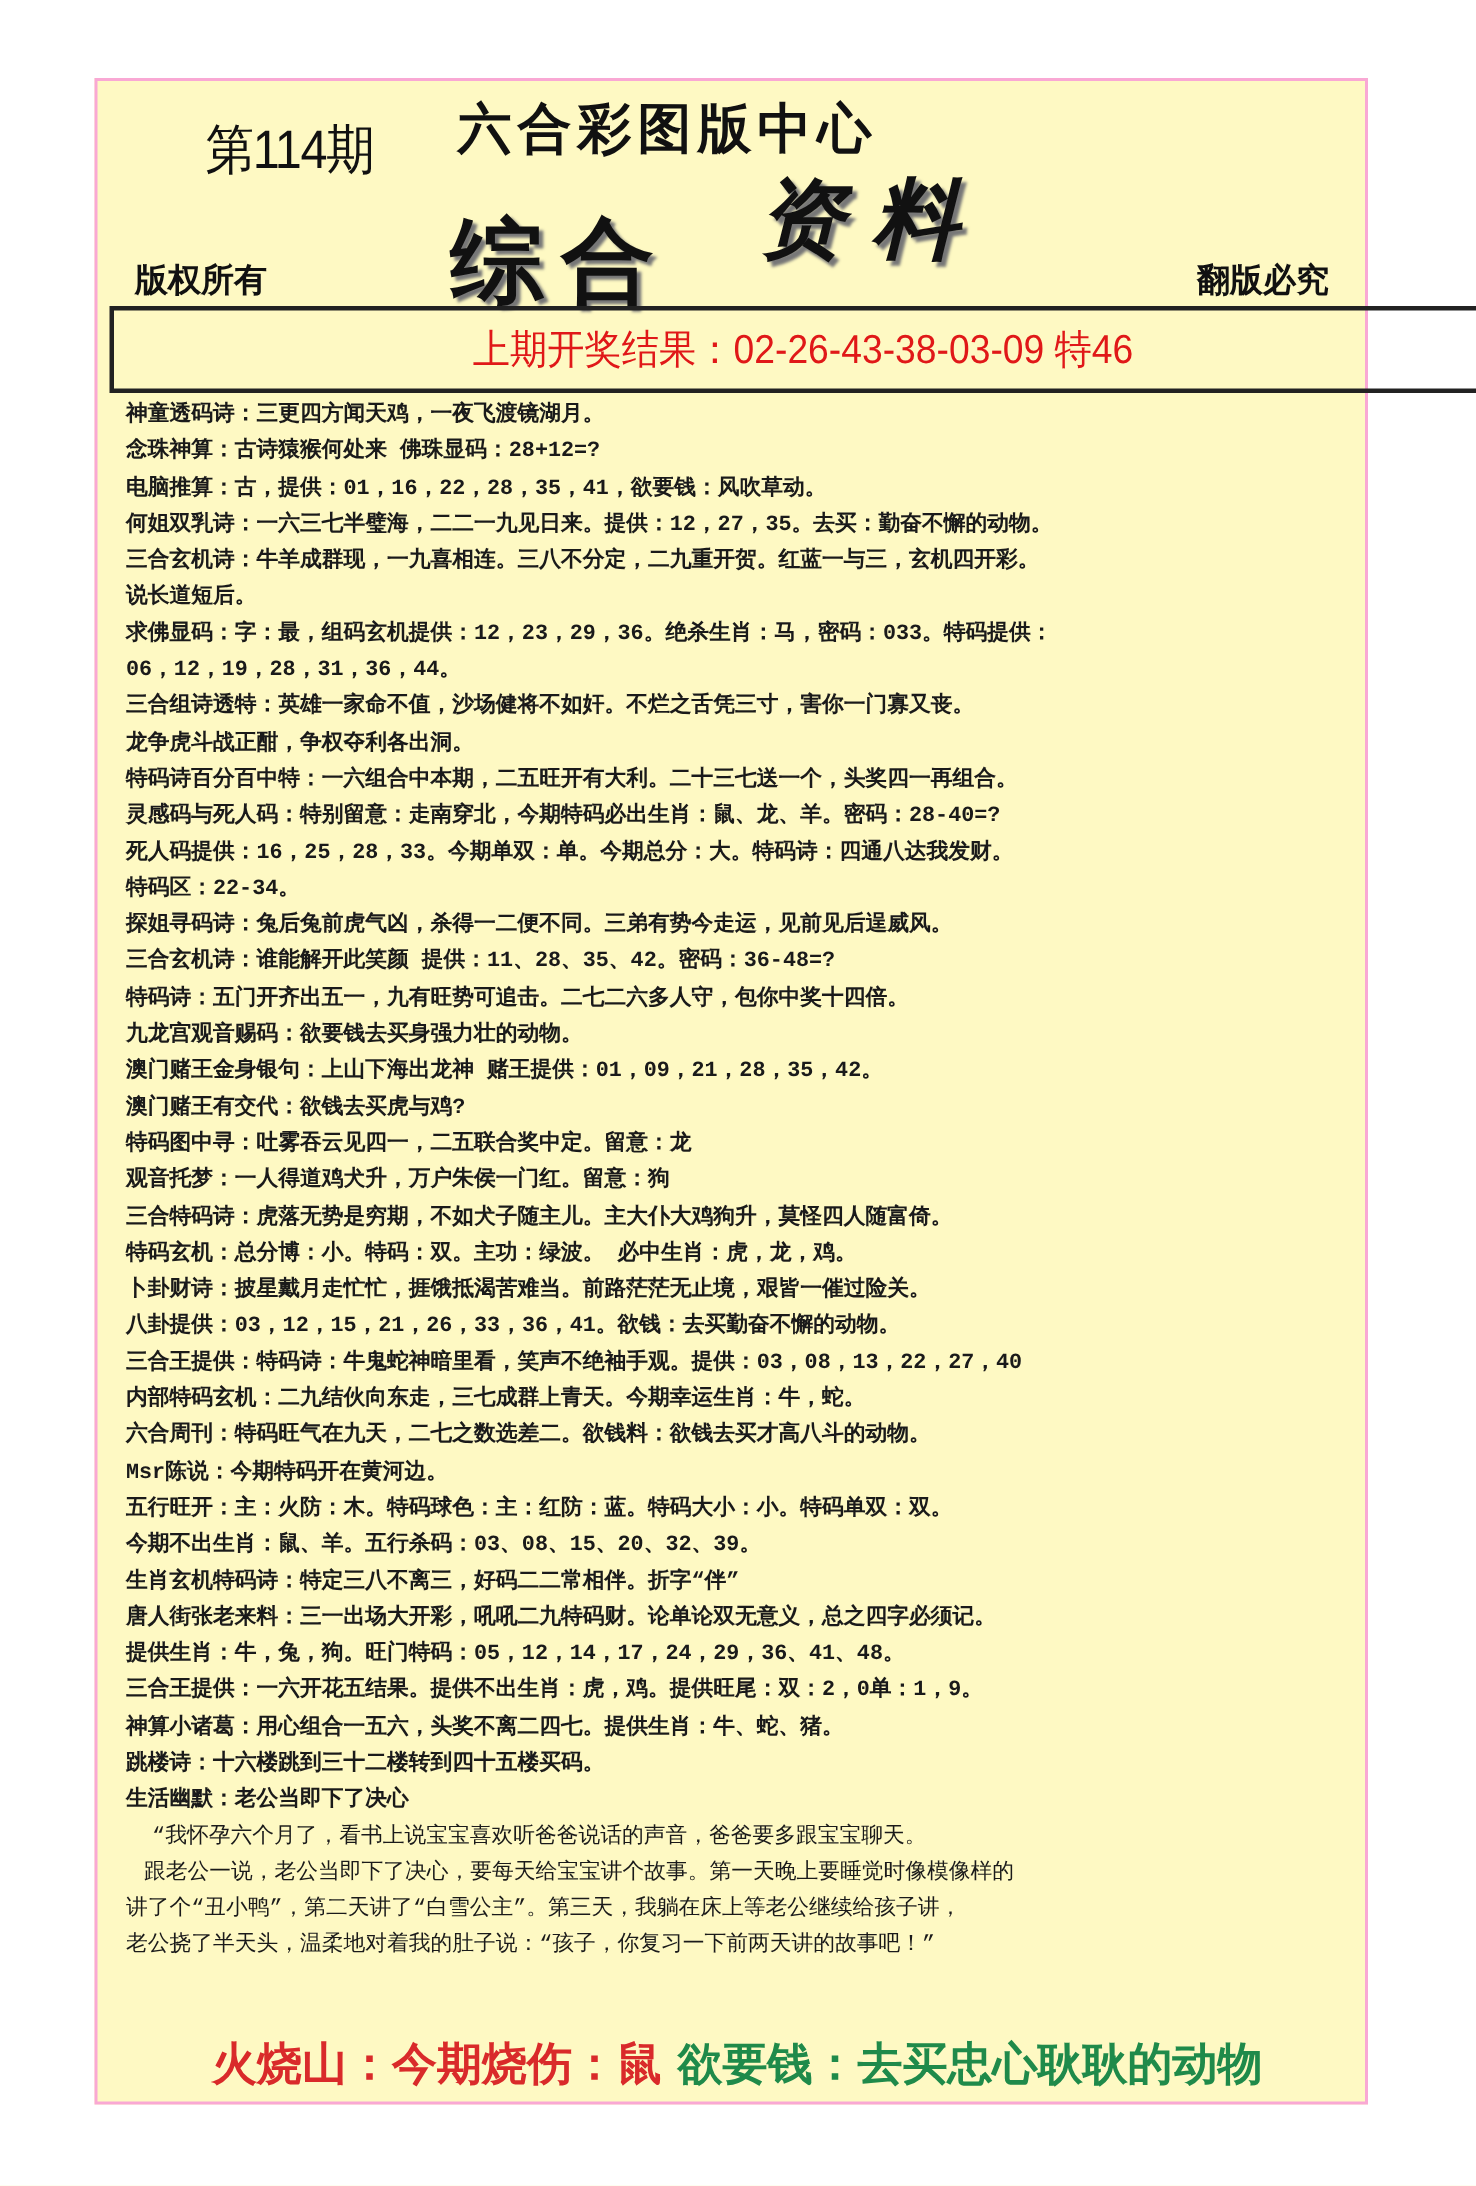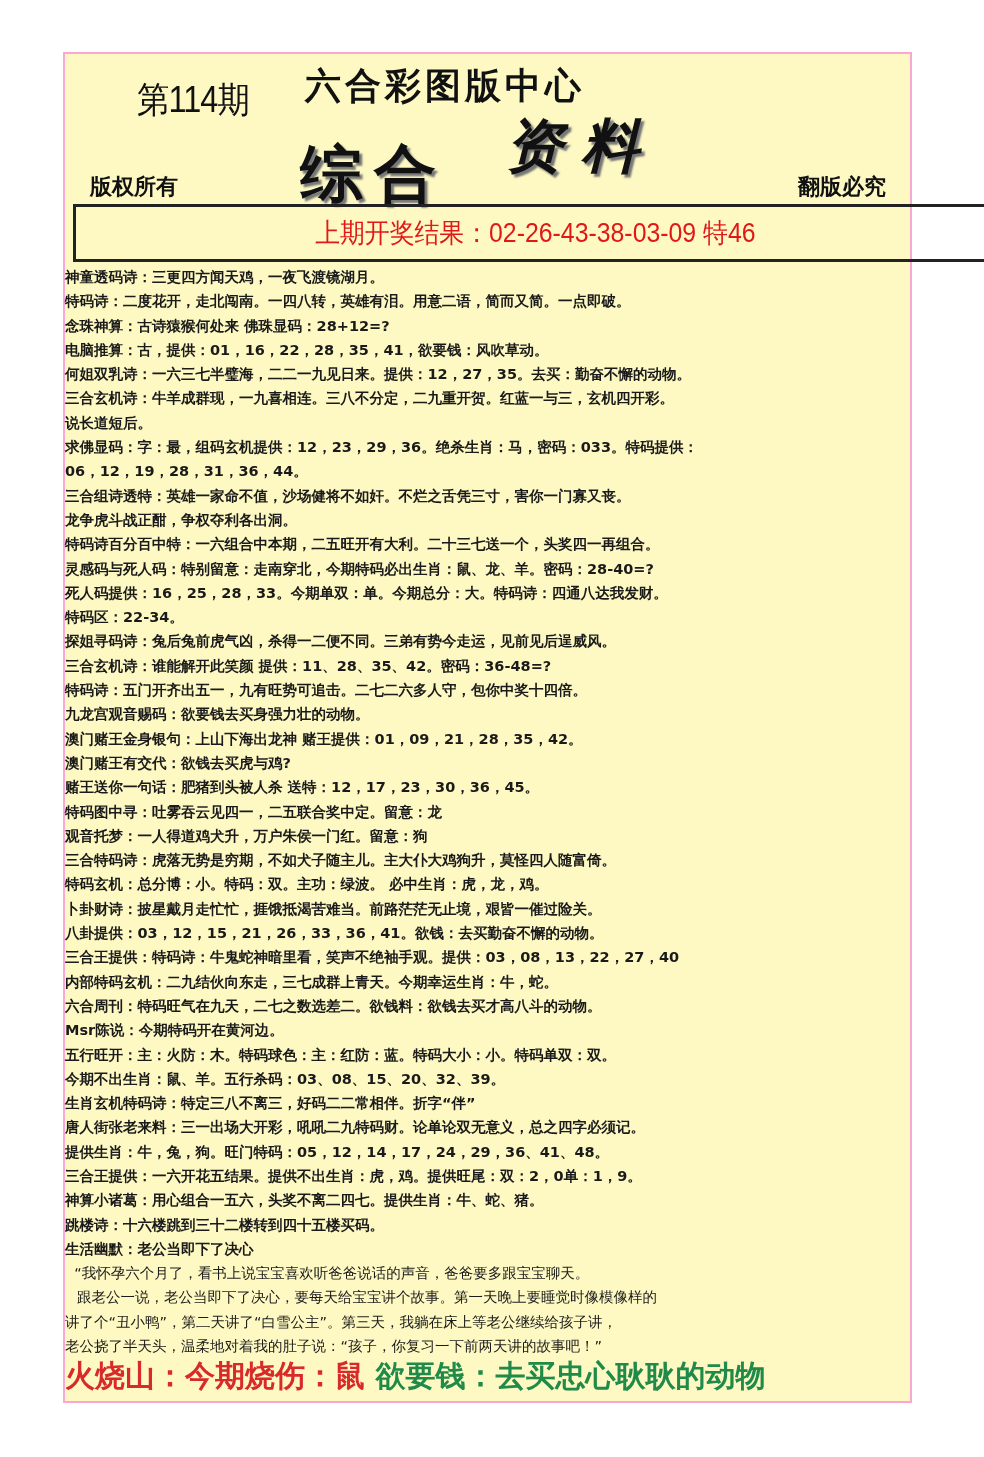--- a/index.html
+++ b/index.html
@@ -15,25 +15,25 @@
            font-size:62px; font-weight:bold; color:#111; letter-spacing:12px;
            text-shadow:3px 3px 2px #777; }
   .big-title-b { position:absolute; left:440px; top:54px; font-family:"DejaVu Serif", serif;
            font-size:58px; font-weight:bold; color:#111; letter-spacing:18px;
            text-shadow:3px 3px 2px #777;font-style:italic; }
   .copyright-left { position:absolute; left:25px; top:118px; font-size:22px; font-weight:bold; color:#111; }
   .copyright-right { position:absolute; right:24px; top:118px; font-size:22px; font-weight:bold; color:#111; }
   .result-box { position:absolute; left:8px; top:150px; width:924px; height:58px;
            border:3px solid #222; box-sizing:border-box; display:flex; align-items:center; justify-content:center; }
   .result-text { font-family:"Liberation Sans", sans-serif; font-size:27px; color:#e01818; letter-spacing:0px; transform:scaleX(0.92); }
-  .content { position:absolute; left:0; top:211px; width:840px; }
+  .content { position:absolute; left:19px; top:211px; width:840px;font-family:Liberation Mono, monospace; }
   .line { height:24.3px; line-height:24.3px; font-size:14.5px; white-space:nowrap; color:#1a1a1a; font-weight:bold; }
   .line .k { font-weight:bold; }
   .joke { font-weight:normal; font-size:14.5px; }
-  .footer { position:absolute; left:0; top:1302px; width:853px; text-align:left; font-family:"DejaVu Serif", serif;
+  .footer { position:absolute; left:0; top:1302px; width:853px; text-align:center; font-family:"DejaVu Serif", serif;
            font-size:30px; font-weight:bold; white-space:nowrap; }
   .footer .red { color:#d92a2a; }
   .footer .green { color:#1f8a4a; }
 </style>
 </head>
 <body>
 
 <div class="sheet">
   <div class="issue">第114期</div>
   <div class="center-title">六合彩图版中心</div>
@@ -41,41 +41,39 @@
   <div class="big-title-b">资料</div>
   <div class="copyright-left">版权所有</div>
   <div class="copyright-right">翻版必究</div>
 
   <div class="result-box">
     <span class="result-text">上期开奖结果：02-26-43-38-03-09 特46</span>
   </div>
 
   <div class="content" id="tips">
       <div class="line"><span class="k">神童透码诗：</span><span>三更四方闻天鸡，一夜飞渡镜湖月。</span></div>
-      <div class="line"><span class="k">特码诗：</span><span>二度花开，走北闯南。一四八转，英雄有泪。用意二语，简而又简。一点即破。</span></div>
       <div class="line"><span class="k">念珠神算：</span><span>古诗猿猴何处来 佛珠显码：28+12=?</span></div>
       <div class="line"><span class="k">电脑推算：</span><span>古，提供：01，16，22，28，35，41，欲要钱：风吹草动。</span></div>
       <div class="line"><span class="k">何姐双乳诗：</span><span>一六三七半璧海，二二一九见日来。提供：12，27，35。去买：勤奋不懈的动物。</span></div>
       <div class="line"><span class="k">三合玄机诗：</span><span>牛羊成群现，一九喜相连。三八不分定，二九重开贺。红蓝一与三，玄机四开彩。</span></div>
       <div class="line"><span class="k"></span><span>说长道短后。</span></div>
       <div class="line"><span class="k">求佛显码：</span><span>字：最，组码玄机提供：12，23，29，36。绝杀生肖：马，密码：033。特码提供：</span></div>
       <div class="line"><span class="k"></span><span>06，12，19，28，31，36，44。</span></div>
       <div class="line"><span class="k">三合组诗透特：</span><span>英雄一家命不值，沙场健将不如奸。不烂之舌凭三寸，害你一门寡又丧。</span></div>
       <div class="line"><span class="k"></span><span>龙争虎斗战正酣，争权夺利各出洞。</span></div>
       <div class="line"><span class="k">特码诗百分百中特：</span><span>一六组合中本期，二五旺开有大利。二十三七送一个，头奖四一再组合。</span></div>
       <div class="line"><span class="k">灵感码与死人码：</span><span>特别留意：走南穿北，今期特码必出生肖：鼠、龙、羊。密码：28-40=?</span></div>
       <div class="line"><span class="k">死人码提供：</span><span>16，25，28，33。今期单双：单。今期总分：大。特码诗：四通八达我发财。</span></div>
       <div class="line"><span class="k">特码区：</span><span>22-34。</span></div>
       <div class="line"><span class="k">探姐寻码诗：</span><span>兔后兔前虎气凶，杀得一二便不同。三弟有势今走运，见前见后逞威风。</span></div>
       <div class="line"><span class="k">三合玄机诗：</span><span>谁能解开此笑颜 提供：11、28、35、42。密码：36-48=?</span></div>
       <div class="line"><span class="k">特码诗：</span><span>五门开齐出五一，九有旺势可追击。二七二六多人守，包你中奖十四倍。</span></div>
       <div class="line"><span class="k">九龙宫观音赐码：</span><span>欲要钱去买身强力壮的动物。</span></div>
       <div class="line"><span class="k">澳门赌王金身银句：</span><span>上山下海出龙神 赌王提供：01，09，21，28，35，42。</span></div>
       <div class="line"><span class="k">澳门赌王有交代：</span><span>欲钱去买虎与鸡?</span></div>
-      <div class="line"><span class="k">赌王送你一句话：</span><span>肥猪到头被人杀 送特：12，17，23，30，36，45。</span></div>
       <div class="line"><span class="k">特码图中寻：</span><span>吐雾吞云见四一，二五联合奖中定。留意：龙</span></div>
       <div class="line"><span class="k">观音托梦：</span><span>一人得道鸡犬升，万户朱侯一门红。留意：狗</span></div>
       <div class="line"><span class="k">三合特码诗：</span><span>虎落无势是穷期，不如犬子随主儿。主大仆大鸡狗升，莫怪四人随富倚。</span></div>
       <div class="line"><span class="k">特码玄机：</span><span>总分博：小。特码：双。主功：绿波。 必中生肖：虎，龙，鸡。</span></div>
       <div class="line"><span class="k">卜卦财诗：</span><span>披星戴月走忙忙，捱饿抵渴苦难当。前路茫茫无止境，艰皆一催过险关。</span></div>
       <div class="line"><span class="k">八卦提供：</span><span>03，12，15，21，26，33，36，41。欲钱：去买勤奋不懈的动物。</span></div>
       <div class="line"><span class="k">三合王提供：</span><span>特码诗：牛鬼蛇神暗里看，笑声不绝袖手观。提供：03，08，13，22，27，40</span></div>
       <div class="line"><span class="k">内部特码玄机：</span><span>二九结伙向东走，三七成群上青天。今期幸运生肖：牛，蛇。</span></div>
       <div class="line"><span class="k">六合周刊：</span><span>特码旺气在九天，二七之数选差二。欲钱料：欲钱去买才高八斗的动物。</span></div>
       <div class="line"><span class="k">Msr陈说：</span><span>今期特码开在黄河边。</span></div>

